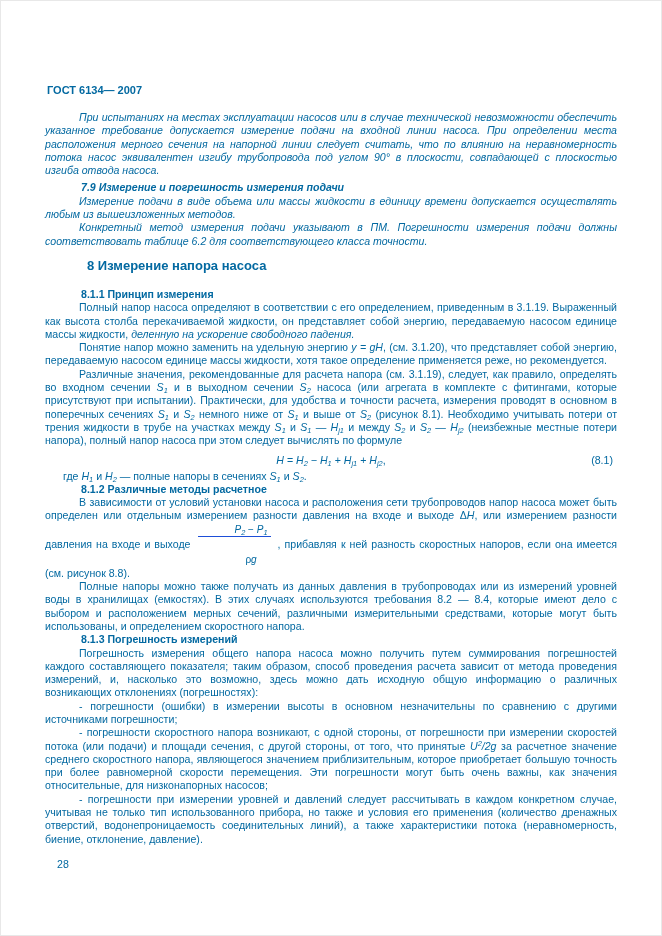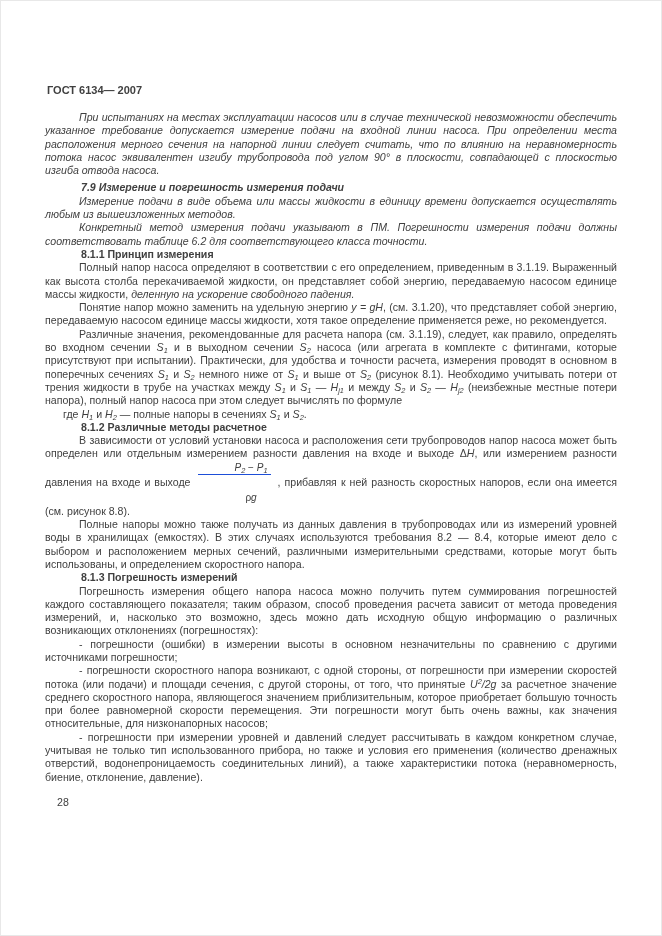--- a/index.html
+++ b/index.html
@@ -4,21 +4,21 @@
 <style>
   html, body { margin: 0; padding: 0; background: #ffffff; }
   .page {
     position: relative;
     width: 662px;
     height: 936px;
     background: #ffffff;
     box-sizing: border-box;
     border: 1px solid #e8e8e8;
     font-family: "Liberation Sans", "DejaVu Sans", sans-serif;
-    color: #404040;
+    color: #0369a1;
     overflow: hidden;
   }
   .content {
     position: absolute;
     left: 44px;
     top: 83px;
     width: 572px;
   }
   .docnum {
     font-weight: bold;
@@ -96,27 +96,32 @@
 
     <div class="docnum">ГОСТ 6134— 2007</div>
 
     <p class="ital">При испытаниях на местах эксплуатации насосов или в случае технической невозможности обеспечить указанное требование  допускается измерение подачи на входной линии насоса. При определении места расположения мерного сечения на напорной линии следует считать, что по влиянию на неравномерность потока насос эквивалентен изгибу трубопровода под углом 90° в плоскости, совпадающей с плоскостью изгиба отвода насоса.</p>
 
     <p class="h-sub h79">7.9 Измерение и погрешность измерения подачи</p>
 
     <p class="ital">Измерение подачи в виде объема или массы жидкости в единицу времени допускается осуществлять любым из вышеизложенных методов.</p>
     <p class="ital">Конкретный метод измерения подачи указывают в ПМ. Погрешности измерения подачи должны соответствовать таблице 6.2 для соответствующего класса точности.</p>
 
+    <p class="h-main">8 Измерение напора насоса</p>
 
     <p class="h-sub">8.1.1 Принцип измерения</p>
 
     <p><span>Полный напор насоса определяют в соответствии с его определением, приведенным  в 3.1.19. Выраженный как высота столба перекачиваемой жидкости, он представляет собой энергию, передаваемую насосом единице массы жидкости, </span><span class="it">деленную на ускорение свободного падения.</span></p>
     <p><span>Понятие напор можно заменить на удельную энергию </span><span class="it">y = gH</span><span>, (см. 3.1.20), что представляет собой энергию, передаваемую насосом единице массы жидкости, хотя такое определение применяется реже, но рекомендуется.</span></p>
     <p><span>Различные значения, рекомендованные для расчета напора (см. 3.1.19), следует, как правило, определять во входном сечении </span><span class="it">S</span><sub class="it">1</sub><span> и в выходном сечении </span><span class="it">S</span><sub class="it">2</sub><span> насоса (или агрегата в комплекте с фитингами, которые присутствуют при испытании). Практически, для удобства и точности расчета, измерения проводят в основном в поперечных сечениях </span><span class="it">S</span><sub class="it">1</sub><span> и </span><span class="it">S</span><sub class="it">2</sub><span> немного ниже от </span><span class="it">S</span><sub class="it">1</sub><span> и выше от </span><span class="it">S</span><sub class="it">2</sub><span> (рисунок 8.1). Необходимо учитывать потери от трения жидкости в трубе на участках между </span><span class="it">S</span><sub class="it">1</sub><span> и </span><span class="it">S</span><sub class="it">1</sub><span> — </span><span class="it">H</span><sub class="it">j1</sub><span> и между </span><span class="it">S</span><sub class="it">2</sub><span> и </span><span class="it">S</span><sub class="it">2</sub><span> — </span><span class="it">H</span><sub class="it">j2</sub><span> (неизбежные местные потери напора), полный напор насоса при этом следует вычислять по формуле</span></p>
 
+    <div class="formula-row">
+      <span><span class="it">H</span><span> = </span><span class="it">H</span><sub class="it">2</sub><span> − </span><span class="it">H</span><sub class="it">1</sub><span> + </span><span class="it">H</span><sub class="it">j1</sub><span> + </span><span class="it">H</span><sub class="it">j2</sub><span>,</span></span>
+      <span class="formula-num">(8.1)</span>
+    </div>
 
     <p class="where-line"><span>где </span><span class="it">H</span><sub class="it">1</sub><span> и </span><span class="it">H</span><sub class="it">2</sub><span> —  полные напоры в сечениях </span><span class="it">S</span><sub class="it">1</sub><span> и </span><span class="it">S</span><sub class="it">2</sub><span>.</span></p>
 
     <p class="h-sub">8.1.2 Различные методы расчетное</p>
 
     <p><span><span>В зависимости от условий установки насоса и  расположения сети трубопроводов напор насоса может быть определен или отдельным измерением разности давления на входе и выходе Δ</span><span class="it">H</span><span>, или измерением разности давления на входе и выходе </span></span><span class="frac"><span class="num"><span class="it">P</span><sub class="it">2</sub><span> − </span><span class="it">P</span><sub class="it">1</sub></span><span class="den"><span>ρ</span><span class="it">g</span></span></span><span><span> , прибавляя к ней разность скоростных напоров, если она имеется (см. рисунок 8.8).</span></span></p>
 
     <p>Полные напоры можно также получать из данных давления в трубопроводах или из измерений уровней воды в хранилищах (емкостях). В этих случаях используются требования 8.2 — 8.4, которые имеют дело с выбором и расположением мерных сечений, различными измерительными средствами, которые могут быть использованы, и определением скоростного напора.</p>
 
     <p class="h-sub">8.1.3 Погрешность измерений</p>

